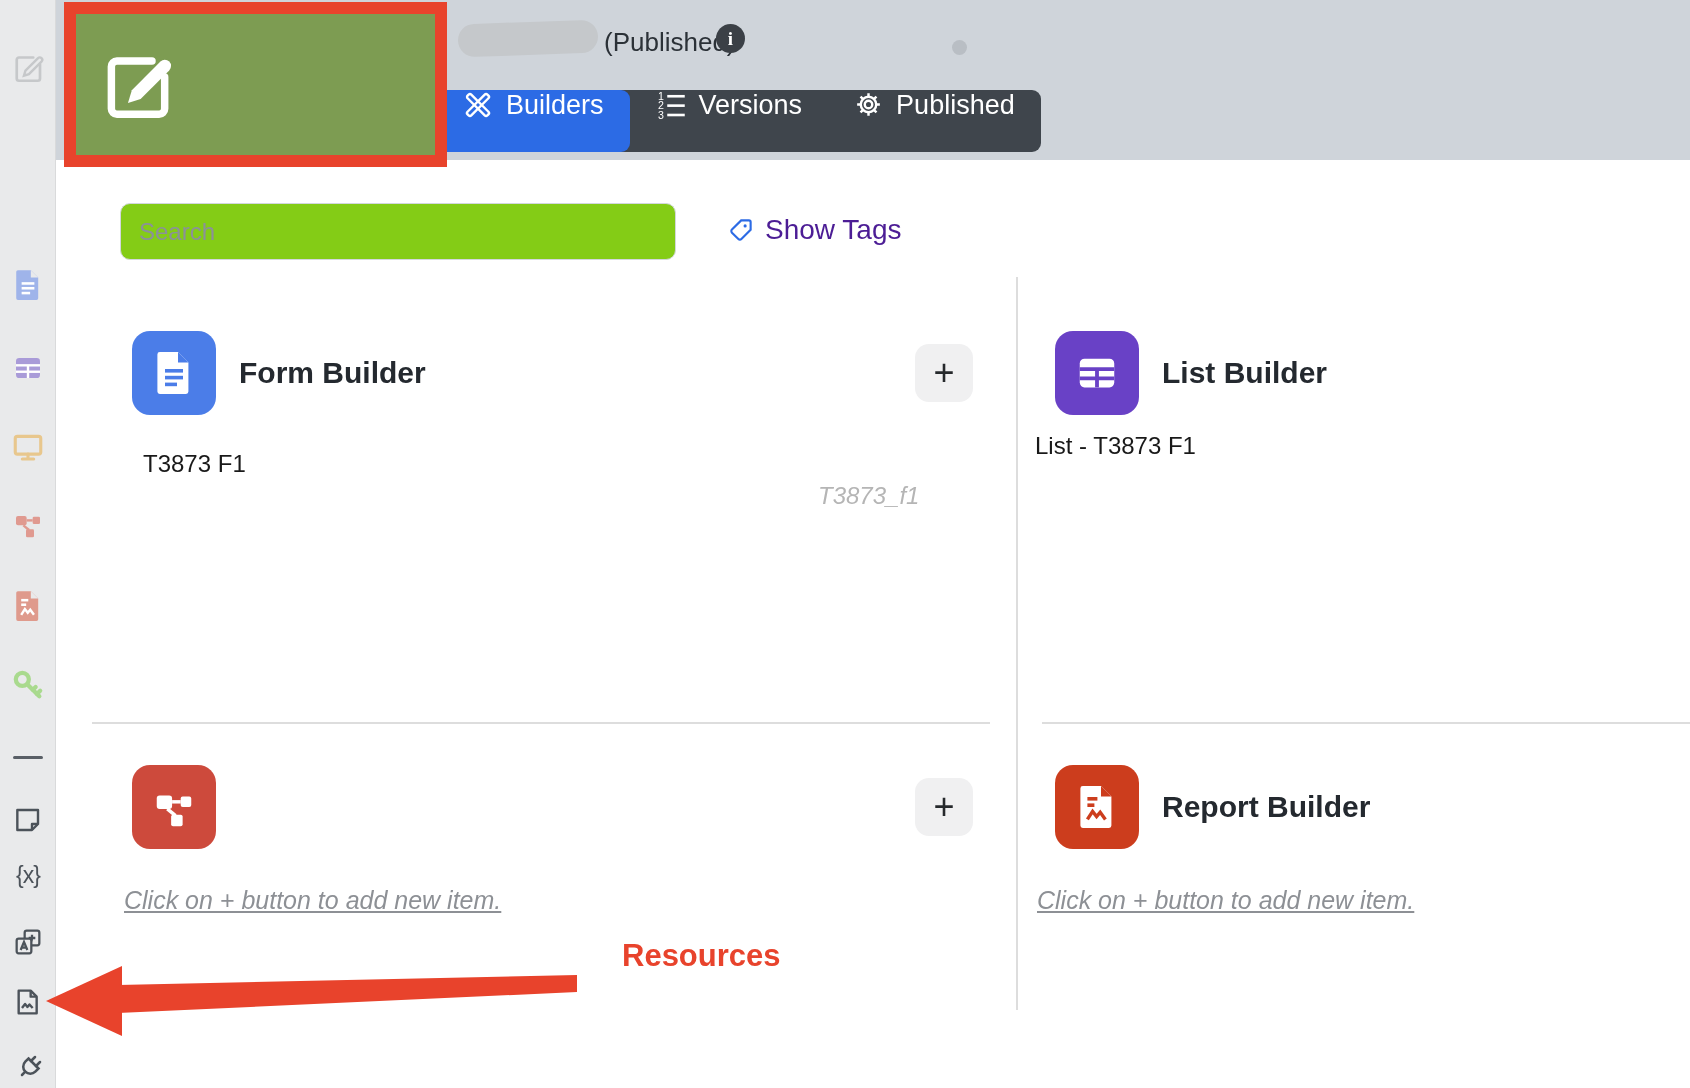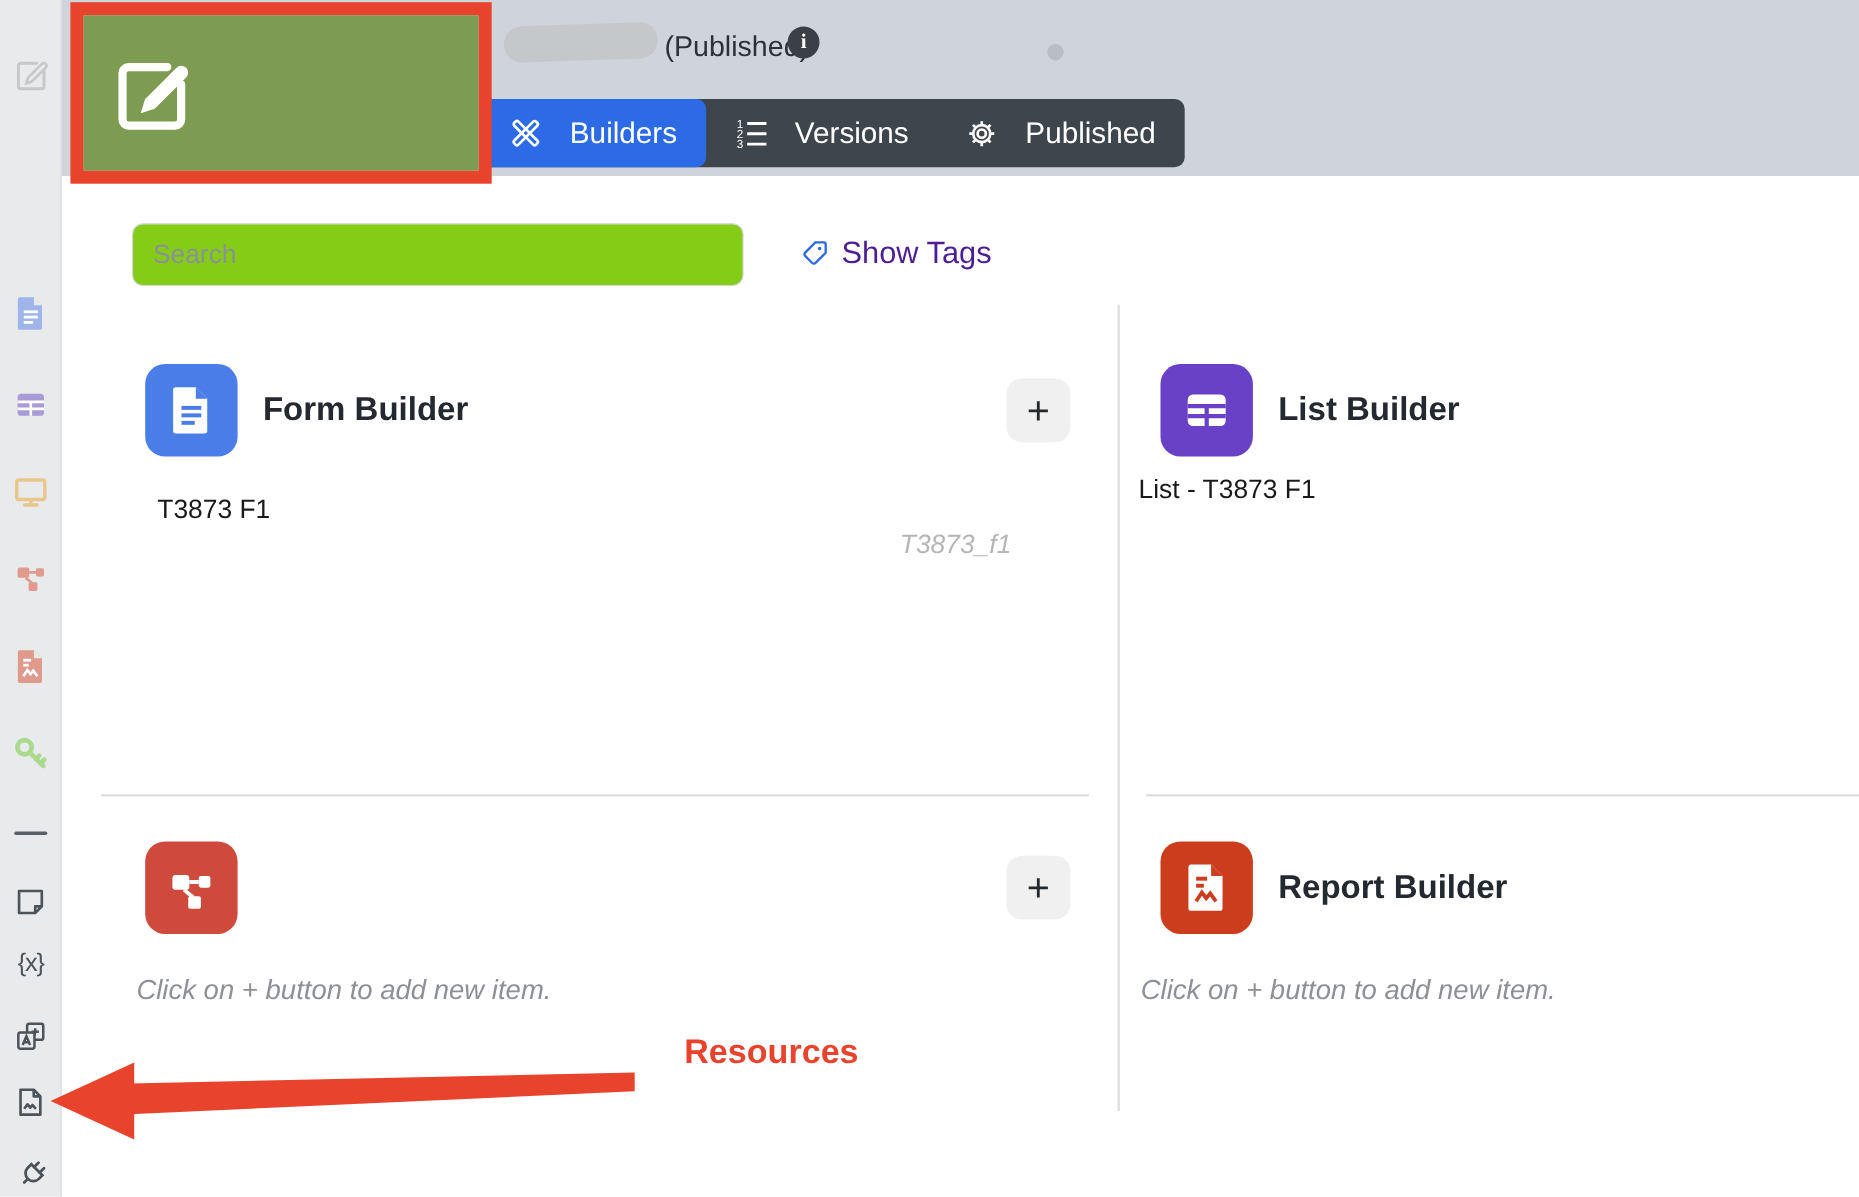--- a/index.html
+++ b/index.html
@@ -19,21 +19,21 @@
   .app-tile { width:100%; height:100%; background:#7d9c52; display:flex; align-items:center; padding-left:24px; }
   .app-title { color:#ffffff; font-size:31px; line-height:39px; font-weight:500; margin-left:28px; }
   .blur-blob { left:458px; top:22px; width:140px; height:33px; background:#c5c8cb; border-radius:17px; transform:rotate(-2deg); }
   .published { left:604px; top:27px; font-size:26px; color:#2b3137; }
   .info-badge { left:716px; top:24px; width:29px; height:29px; border-radius:50%; background:#3b4046; color:#fff;
                 display:flex; align-items:center; justify-content:center; font-family:"Liberation Serif", serif;
                 font-weight:700; font-size:19px; cursor:pointer; }
   .gray-dot { left:952px; top:40px; width:15px; height:15px; border-radius:50%; background:#b9bec4; }
 
   .tabbar { left:437px; top:90px; height:62px; background:#3f454c; border-radius:9px; display:flex; z-index:4; }
-  .tab { display:flex; align-items:center; gap:25px; padding:0 26px; color:#ffffff; font-size:27px; cursor:pointer; white-space:nowrap; }
+  .tab { display:flex; align-items:flex-start; gap:13px; padding:0 26px; color:#ffffff; font-size:27px; cursor:pointer; white-space:nowrap; }
   .tab.active { background:#2c6be5; border-radius:9px; }
 
   
   .search { left:120px; top:203px; width:556px; height:57px; border:1.5px solid #d3d7dc; border-radius:10px;
             font-size:24px; padding:0 18px; color:#30353b; outline:none; background:#84cc16; font-family:"Liberation Sans",sans-serif; }
   .search::placeholder { color:#8b9199; }
   .showtags { left:727px; top:214px; display:flex; align-items:center; gap:11px; color:#4c1d95; font-size:28px; cursor:pointer; }
 
   
   .vdiv { left:1016px; top:277px; width:2px; height:733px; background:#dddddd; }
@@ -53,21 +53,21 @@
   .tile.process { --c:#cd4a3c; }
   .tile.report  { --c:#cc3d1d; }
   .card-title { margin-left:23px; font-size:30px; font-weight:700; color:#24292f; }
   .addbtn { margin-left:auto; width:58px; height:58px; border-radius:14px; background:#f0f0f1; border:none; cursor:pointer;
             font-size:36px; font-weight:300; color:#26292c; display:flex; align-items:center; justify-content:center; line-height:1; }
 
   .item-label { font-size:24px; color:#191919; cursor:pointer; }
   .it-form { left:143px; top:450px; }
   .it-list { left:1035px; top:432px; }
   .watermark { left:818px; top:482px; font-size:24px; font-style:italic; color:#b5b5b5; }
-  .empty-txt { font-size:25px; font-style:italic; color:#8d9095; }
+  .empty-txt { font-size:25px; font-style:italic; color:#8d9095;text-decoration:underline; }
   .em-l { left:124px; top:886px; }
   .em-r { left:1037px; top:886px; }
 
   
   .resources { left:622px; top:938px; font-size:31px; font-weight:700; color:#e8432c; }
   .arrow-svg { left:0; top:0; width:1690px; height:1088px; pointer-events:none; z-index:6; }
 </style>
 </head>
 <body>
 

